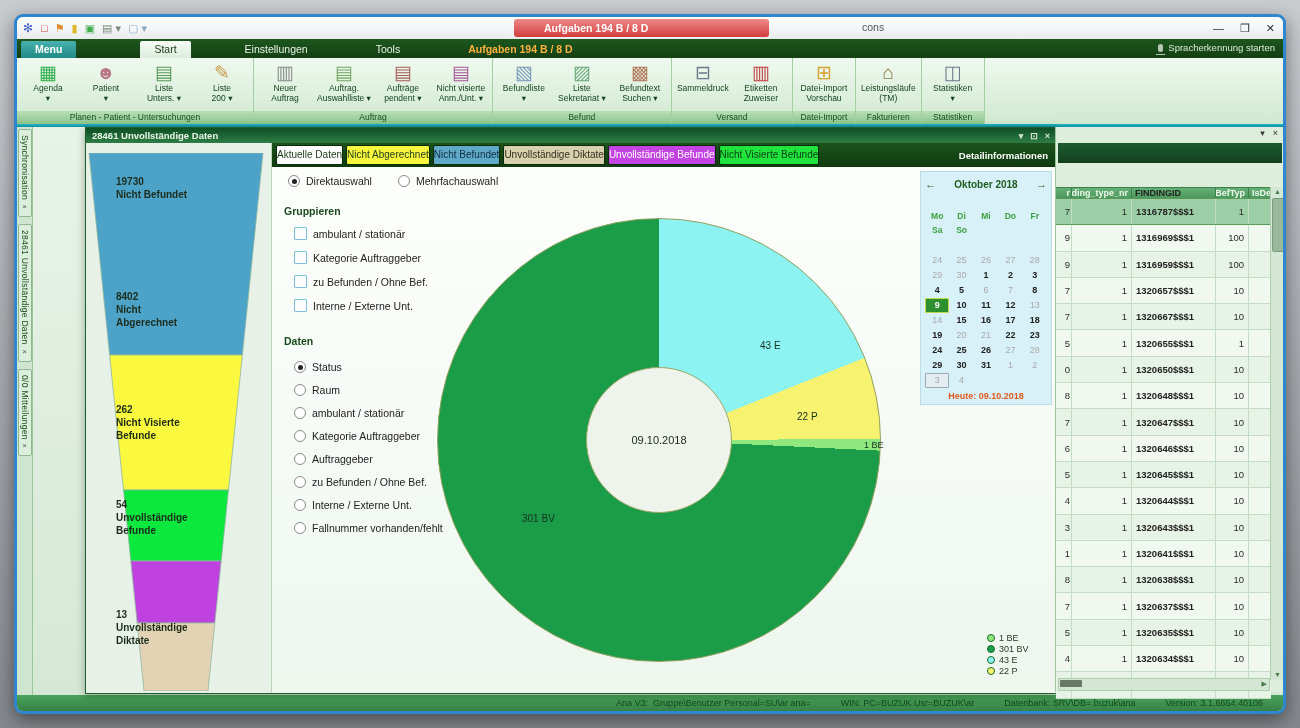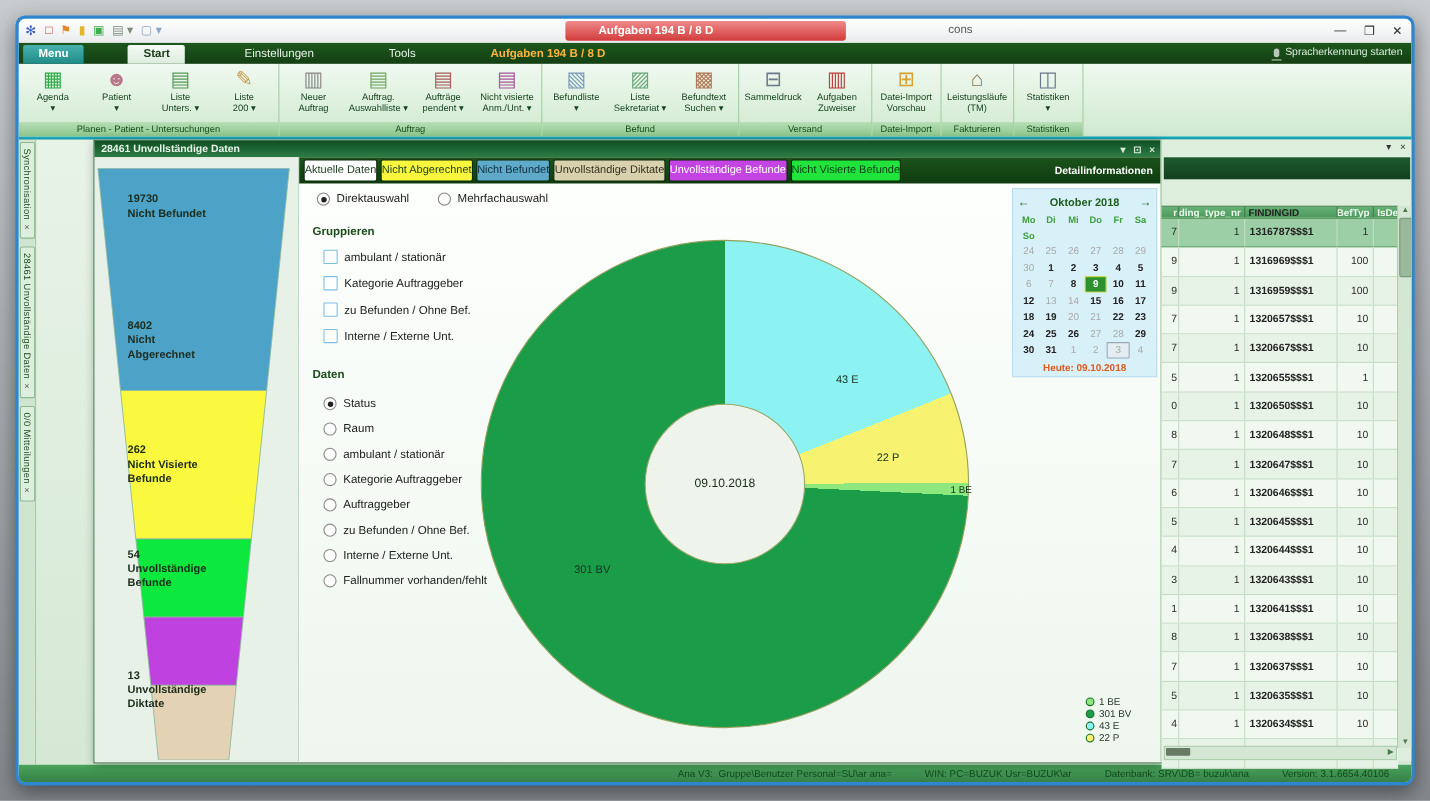--- a/index.html
+++ b/index.html
@@ -16,21 +16,21 @@
   .task-badge{position:absolute;left:497px;top:2px;width:255px;height:18px;border-radius:3px;
     background:linear-gradient(#f08a8a,#d23c3c);color:#fff;font-size:10.5px;font-weight:bold;
     line-height:18px;padding-left:30px;box-sizing:border-box;}
   .win-title{position:absolute;left:845px;top:4px;font-size:10.5px;color:#555;}
   .win-controls{position:absolute;right:8px;top:0;display:flex;gap:16px;height:22px;align-items:center;}
   .win-controls span{font-size:11px;color:#333;cursor:default;}
   
   .ribbon-tabs{height:19px;background:linear-gradient(#1d571d,#143f14);display:flex;align-items:flex-end;position:relative;}
   .rtab{font-size:10.5px;color:#e8f2e8;padding:2px 14px 3px;cursor:default;}
   .rtab.menu{background:linear-gradient(#49b2ae,#1f8a86);color:#fff;border-radius:2px 2px 0 0;margin-left:4px;font-weight:bold;}
-  .rtab.active{background:linear-gradient(#f6faf6,#dcecdc);color:#1a3a1a;border-radius:2px 2px 0 0;font-weight:bold;}
+  .rtab.active{background:linear-gradient(#f6faf6,#dcecdc);color:#1a3a1a;border-radius:2px 2px 0 0;font-weight:normal;margin-left:24px;}
   .rtab.hl{color:#ffb23e;font-weight:bold;}
   .speech{position:absolute;right:8px;top:3px;display:flex;align-items:center;gap:5px;color:#dcecdc;font-size:9.5px;}
   .mic{width:5px;height:8px;border-radius:2.5px;background:#b8c8b8;display:inline-block;position:relative;}
   .mic:after{content:"";position:absolute;left:-2px;bottom:-3px;width:9px;height:3px;border-bottom:1px solid #b8c8b8;}
   
   .toolbar{height:66px;background:linear-gradient(#f0f9f0,#cfe9cf);display:flex;}
   .rgroup{display:flex;flex-direction:column;border-right:1px solid #a3cfa3;}
   .rbtns{flex:1;display:flex;align-items:flex-start;padding:2px 2px 0;}
   .rbtn{min-width:52px;padding:2px 3px;display:flex;flex-direction:column;align-items:center;
     font-size:8.5px;line-height:9.5px;color:#17441f;text-align:center;white-space:pre-line;cursor:default;}
@@ -78,21 +78,21 @@
   .plabel{position:absolute;font-size:10px;color:#15301f;}
   .legend{position:absolute;left:715px;top:466px;display:flex;flex-direction:column;gap:1px;}
   .litem{display:flex;align-items:center;gap:4px;font-size:9px;color:#2a3a2a;}
   .ldot{width:8px;height:8px;border-radius:50%;border:1px solid #1a6e2a;box-sizing:border-box;}
   
   .calendar{position:absolute;left:648px;top:4px;width:132px;background:#d8f0f8;border:1px solid #bcdce8;
     padding:3px 4px;box-sizing:border-box;}
   .cal-head{display:flex;align-items:center;justify-content:space-between;height:18px;}
   .cal-title{font-size:10px;font-weight:bold;color:#1d5c1d;}
   .cal-arrow{font-size:11px;color:#1d5c1d;cursor:default;}
-  .cal-days,.cal-grid{display:grid;grid-template-columns:repeat(6,1fr);}
+  .cal-days,.cal-grid{display:grid;grid-template-columns:repeat(5,1fr);margin-top:16px;}
   .cal-days span{font-size:8.5px;font-weight:bold;color:#3fa03f;text-align:center;line-height:14px;}
   .ccell{font-size:9px;font-weight:bold;color:#222;text-align:center;line-height:15px;height:15px;cursor:default;}
   .ccell.dim{color:#a9a9a9;font-weight:normal;}
   .ccell.sel{background:#2d8f2d;color:#fff;border:1px solid #c2d84a;line-height:13px;height:13px;border-radius:1px;}
   .ccell.boxed{border:1px solid #9aaab4;line-height:13px;height:13px;background:#e4eef2;border-radius:1px;}
   .cal-today{font-size:9px;font-weight:bold;color:#e05a1e;text-align:center;margin-top:3px;}
   
   .right-panel{position:absolute;left:1022px;top:0;width:228px;height:565px;background:#ddeedd;
     border-left:1px solid #9dc49d;display:flex;flex-direction:column;}
   .rp-ctrls{height:14px;display:flex;justify-content:flex-end;gap:8px;padding:1px 6px 0;font-size:9px;color:#333;}
@@ -200,21 +200,21 @@
           <div class="rbtn"><span class="ricon" style="color: rgb(106, 168, 122);">▨</span><span>Liste
 Sekretariat ▾</span></div>
           <div class="rbtn"><span class="ricon" style="color: rgb(176, 122, 90);">▩</span><span>Befundtext
 Suchen ▾</span></div>
         </div>
       <div class="rglabel">Befund</div>
     </div>
     <div class="rgroup">
       <div class="rbtns">
           <div class="rbtn"><span class="ricon" style="color: rgb(106, 122, 138);">⊟</span><span>Sammeldruck</span></div>
-          <div class="rbtn"><span class="ricon" style="color: rgb(192, 64, 64);">▥</span><span>Aufgaben
+          <div class="rbtn"><span class="ricon" style="color: rgb(192, 64, 64);">▥</span><span>Etiketten
 Zuweiser</span></div>
         </div>
       <div class="rglabel">Versand</div>
     </div>
     <div class="rgroup">
       <div class="rbtns">
           <div class="rbtn"><span class="ricon" style="color: rgb(216, 162, 50);">⊞</span><span>Datei-Import
 Vorschau</span></div>
         </div>
       <div class="rglabel">Datei-Import</div>

